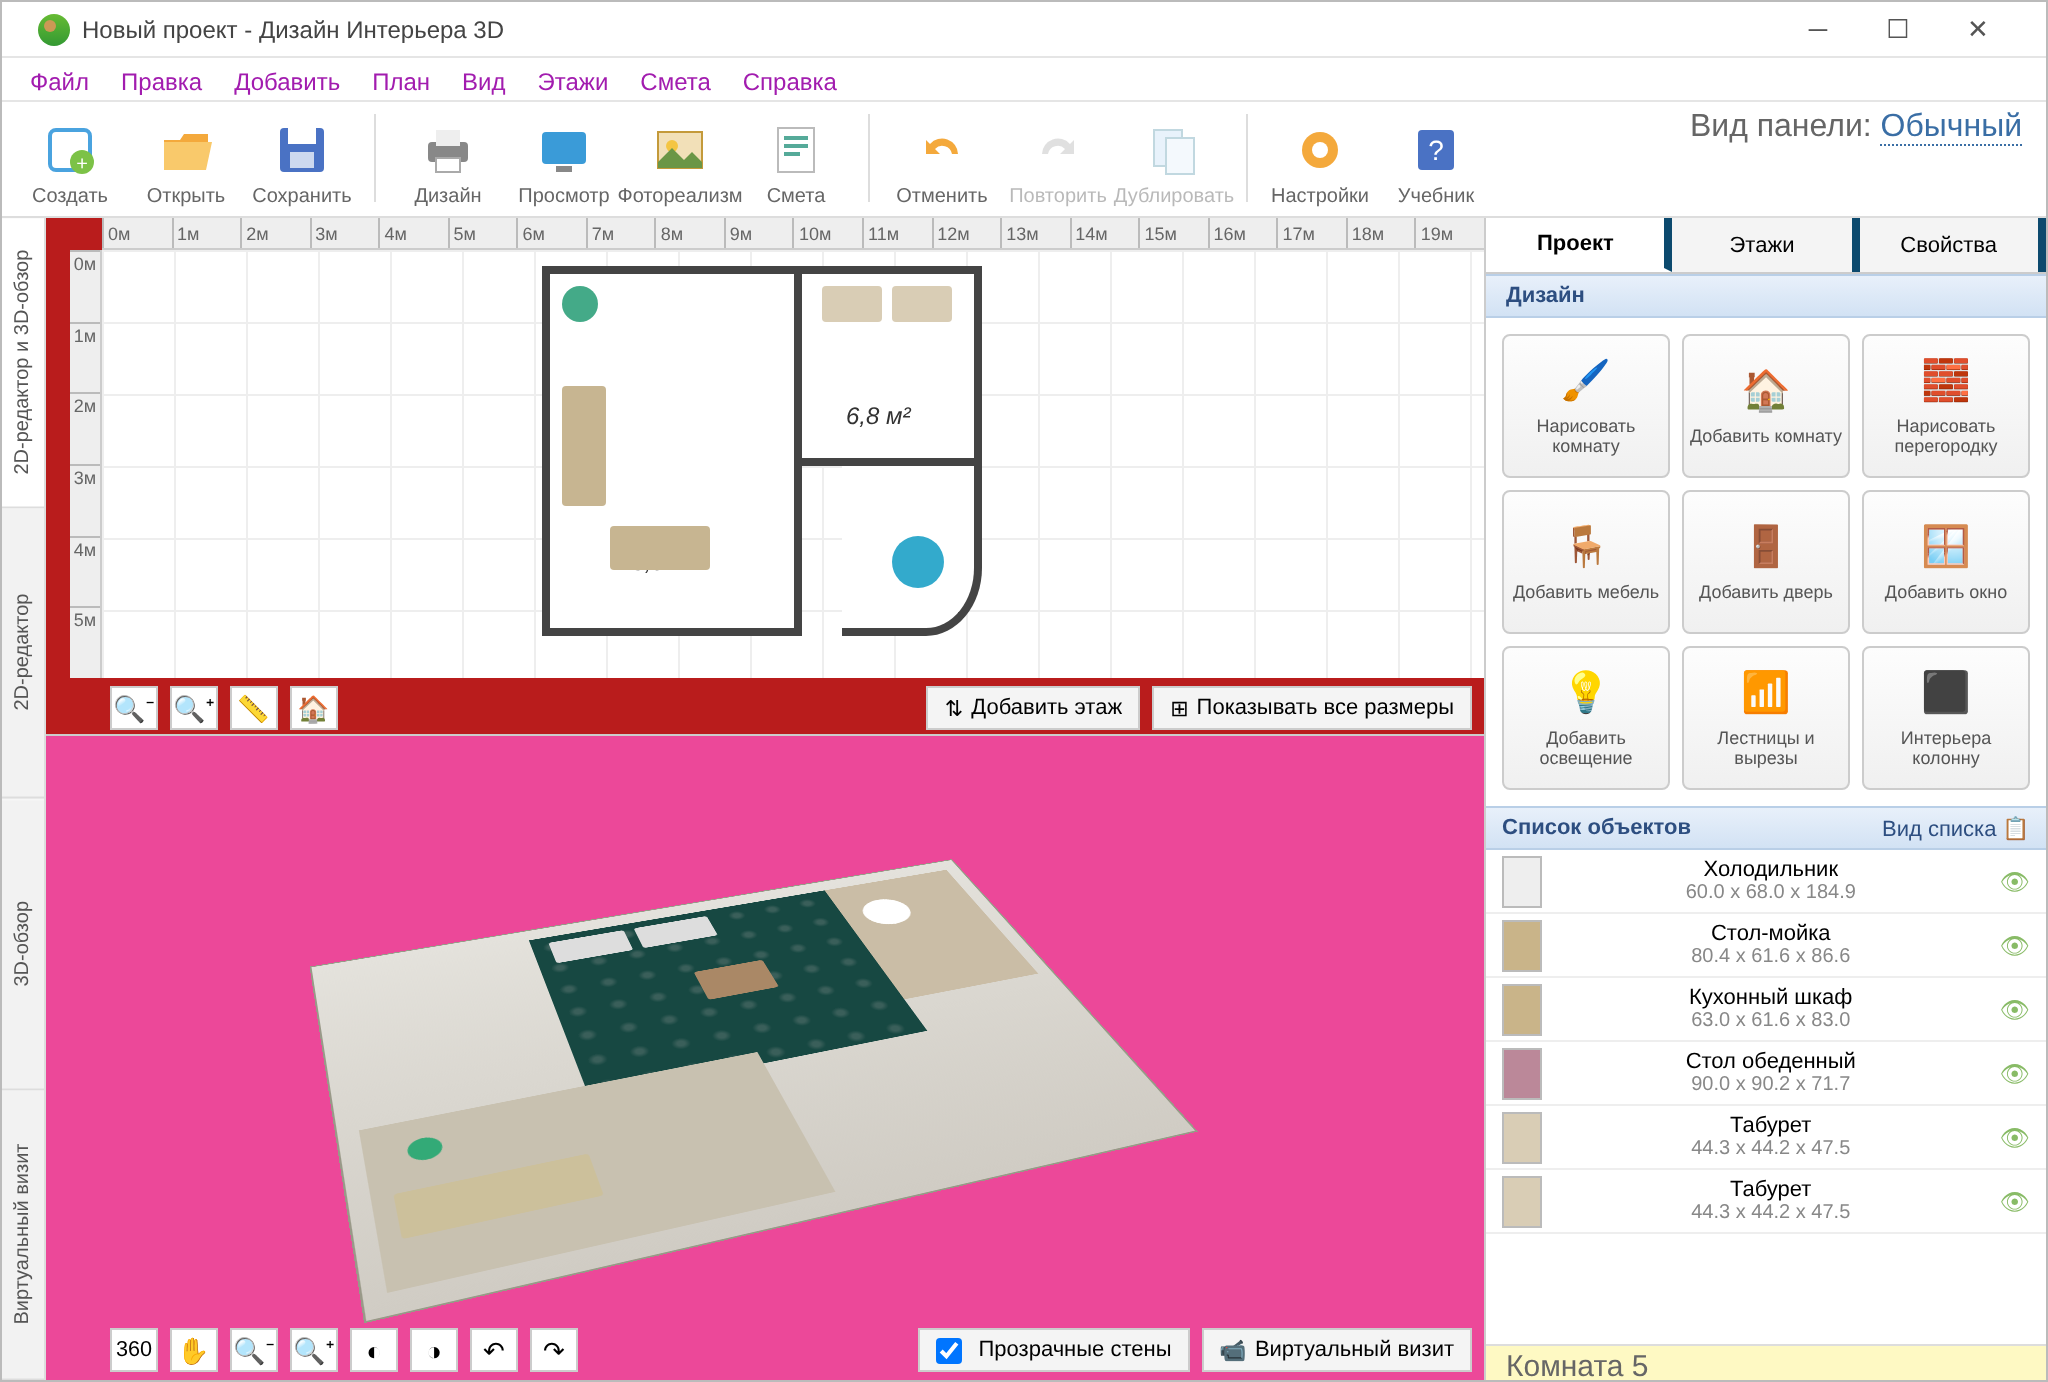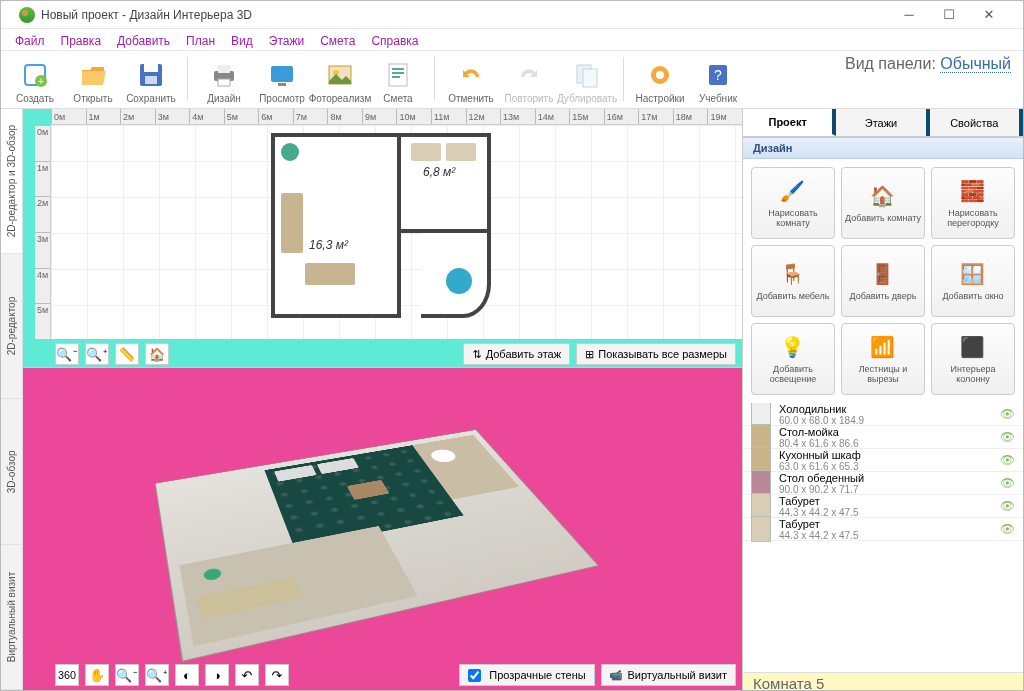--- a/index.html
+++ b/index.html
@@ -24,34 +24,34 @@
 .toolbar .panel-view a { color:#3a6ea5; border-bottom:1px dotted #3a6ea5; text-decoration:none; }
 
 .mainrow { display:flex; height: 581px; }
 
 .vtabs { width:22px; background:#f6f6f6; border-right:1px solid #ddd; display:flex; flex-direction:column; }
 .vtab { flex:1; writing-mode: vertical-rl; transform: rotate(180deg); display:flex; align-items:center; justify-content:center; font-size:10px; color:#555; border-top:1px solid #ddd; cursor:pointer; background:#f2f2f2; }
 .vtab.active { background:#fff; }
 
 .editor { flex:1; display:flex; flex-direction:column; border-right:1px solid #ccc; min-width:0; }
 
-.pane2d { height: 258px; position:relative; background:#5eead4; }
+.pane2d { height: 258px; position:relative; background:#b91c1c; }
 .ruler-h { position:absolute; left:28px; top:0; right:0; height:16px; background:#eee; border-bottom:1px solid #ccc; display:flex; font-size:9px; color:#666; }
 .ruler-h span { flex:1; border-left:1px solid #bbb; padding-left:2px; line-height:16px; }
 .ruler-v { position:absolute; left:12px; top:16px; width:16px; bottom:28px; background:#eee; border-right:1px solid #ccc; display:flex; flex-direction:column; font-size:9px; color:#666; }
 .ruler-v span { flex:1; border-top:1px solid #bbb; padding-top:1px; text-align:center; }
 .grid2d { position:absolute; left:28px; top:16px; right:0; bottom:28px; background:#fff;
   background-image: linear-gradient(#eee 1px, transparent 1px), linear-gradient(90deg, #eee 1px, transparent 1px);
   background-size: 36px 36px; overflow:hidden; }
 .plan { position:absolute; left:220px; top:8px; width:220px; height:185px; }
 .wall { position:absolute; background:#fff; border:4px solid #444; }
 .plan .big { left:0; top:0; width:130px; height:185px; }
 .plan .small { left:130px; top:0; width:90px; height:100px; border-left:none; }
 .plan .bath { left:150px; top:100px; width:70px; height:85px; border-left:none; border-top:none; border-radius: 0 0 40% 0; }
-.plan .ann { position:absolute; font-size:12px; font-style:italic; color:#333; }
+.plan .ann { position:absolute; font-size:12px; font-style:italic; color:#333;margin-top:36px; }
 .furn { position:absolute; border-radius:2px; }
 .pane2d .tools2d { position:absolute; left:32px; bottom:2px; display:flex; gap:6px; align-items:center; }
 .pane2d .floortool { position:absolute; right:6px; bottom:2px; display:flex; gap:6px; }
 .flatbtn { height:22px; padding:0 8px; font-size:11px; background:#f4f4f4; border:1px solid #ccc; display:flex; align-items:center; gap:4px; cursor:pointer; }
 .iconbtn { width:24px; height:22px; background:#fff; border:1px solid #ccc; display:flex; align-items:center; justify-content:center; cursor:pointer; font-size:13px; }
 
 .pane3d { flex:1; background:#ec4899; position:relative; border-top:1px solid #ccc; }
 .render3d { position:absolute; left:150px; top:4px; width:390px; height:275px; background: linear-gradient(#e4e2dc, #d0ccc4); transform: perspective(700px) rotateX(52deg) rotateZ(-18deg); transform-origin: 50% 60%; border:1px solid #998; }
 .render3d .room { position:absolute; background:#bfb8a8; }
 .render3d .r1 { left:10px; top:150px; width:200px; height:110px; background:#c8c1b0; }
@@ -64,21 +64,21 @@
 .rtabs { height:28px; display:flex; border-bottom:1px solid #ccc; }
 .rtab { flex:1; font-size:11px; display:flex; align-items:center; justify-content:center; background:#f4f4f4; border-right:4px solid #0c4a6e; cursor:pointer; }
 .rtab.active { background:#fff; border-bottom:2px solid #fff; font-weight:bold; }
 .section-hdr { height:22px; background: linear-gradient(#e8f0fa, #d2e2f4); border-top:1px solid #b9cfe7; border-bottom:1px solid #b9cfe7; font-size:11px; font-weight:bold; color:#2d4e80; padding:2px 10px; display:flex; align-items:center; }
 .dgrid { padding:8px; display:grid; grid-template-columns: repeat(3, 1fr); gap:6px; }
 .dbtn { height:72px; border:1px solid #ccc; border-radius:4px; background: linear-gradient(#fdfdfd, #f0f0f0); display:flex; flex-direction:column; align-items:center; justify-content:center; gap:4px; cursor:pointer; font-size:9px; color:#555; text-align:center; line-height:1.1; padding:2px; }
 .dbtn .dico { width:28px; height:28px; display:flex; align-items:center; justify-content:center; font-size:20px; }
 .listhdr { height:22px; background: linear-gradient(#e8f0fa, #d2e2f4); border-top:1px solid #b9cfe7; border-bottom:1px solid #b9cfe7; font-size:11px; color:#2d4e80; padding:0 8px; display:flex; align-items:center; justify-content:space-between; }
 .listhdr b { font-weight:bold; }
 .objlist { flex:1; overflow:auto; }
-.objrow { height:20px; border-bottom:1px solid #eee; display:flex; align-items:center; padding:11px 8px; gap:8px; cursor:pointer; }
+.objrow { height:32px; border-bottom:1px solid #eee; display:flex; align-items:center; padding:0 8px; gap:8px; cursor:pointer;text-align:center; }
 .objrow .thumb { width:20px; height:26px; background:#ddd; border:1px solid #bbb; }
 .objrow .meta { flex:1; display:flex; flex-direction:column; font-size:11px; }
 .objrow .meta .dim { font-size:10px; color:#888; }
 .objrow .eye { color:#8b6; font-size:12px; }
 .nodepad { height:18px; background:#fef9c3; font-size:15px; color:#666; padding:2px 10px; border-top:1px solid #ddd; }
 
 svg { display:block; }
 </style>
 </head>
 <body>
@@ -376,20 +376,24 @@
         </div>
         <div class="dbtn">
           <div class="dico" style="color:#c80">📶</div>
           <div>Лестницы и вырезы</div>
         </div>
         <div class="dbtn">
           <div class="dico" style="color:#aac">⬛</div>
           <div>Интерьера колонну</div>
         </div>
       </div>
+    <div class="listhdr">
+      <b>Список объектов</b>
+      <span><span>Вид списка</span> 📋</span>
+    </div>
     <div class="objlist" id="objlist">
         <div class="objrow">
           <div class="thumb" style="background:#eee"></div>
           <div class="meta">
             <div>Холодильник</div>
             <div class="dim">60.0 x 68.0 x 184.9</div>
           </div>
           <div class="eye">👁</div>
         </div>
         <div class="objrow">
@@ -397,21 +401,21 @@
           <div class="meta">
             <div>Стол-мойка</div>
             <div class="dim">80.4 x 61.6 x 86.6</div>
           </div>
           <div class="eye">👁</div>
         </div>
         <div class="objrow">
           <div class="thumb" style="background:#c9b489"></div>
           <div class="meta">
             <div>Кухонный шкаф</div>
-            <div class="dim">63.0 x 61.6 x 65.3</div>
+            <div class="dim">63.0 x 61.6 x 83.0</div>
           </div>
           <div class="eye">👁</div>
         </div>
         <div class="objrow">
           <div class="thumb" style="background:#b89"></div>
           <div class="meta">
             <div>Стол обеденный</div>
             <div class="dim">90.0 x 90.2 x 71.7</div>
           </div>
           <div class="eye">👁</div>

